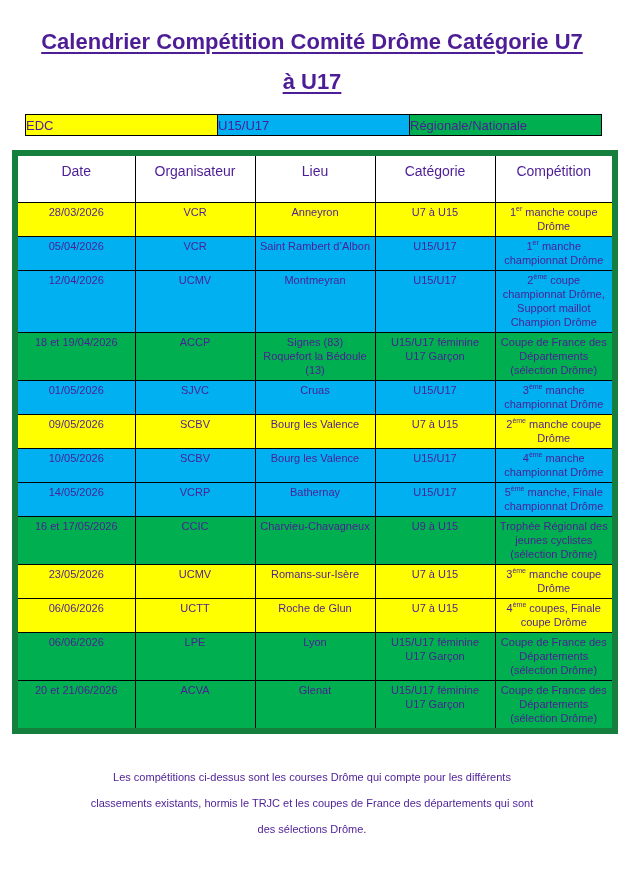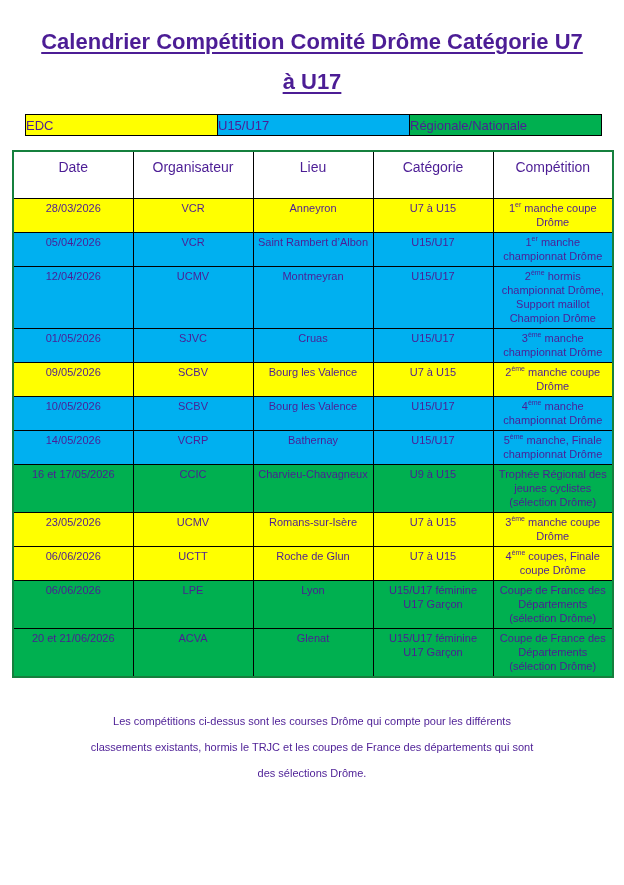--- a/index.html
+++ b/index.html
@@ -34,21 +34,21 @@
     align-items: center;
     font-size: 13px;
     border-left: 1.5px solid #000;
   }
   .legend-item:first-child { border-left: none; }
   table.cal {
     margin: 14px 0 0 12px;
     width: 600px;
     border-collapse: collapse;
     table-layout: fixed;
-    border: 2px solid #15803d;
+    border: 6px solid #15803d;
   }
   table.cal col { width: 120px; }
   table.cal th {
     border: 1px solid #000;
     background: #ffffff;
     font-weight: normal;
     font-size: 14px;
     height: 38px;
     vertical-align: top;
     padding-top: 7px;
@@ -122,21 +122,31 @@
           <td>VCR</td>
           <td>Saint Rambert d’Albon</td>
           <td>U15/U17</td>
           <td><span>1</span><sup>er</sup><span> manche championnat Drôme</span></td>
         </tr>
         <tr style="background: rgb(0, 176, 240);">
           <td>12/04/2026</td>
           <td>UCMV</td>
           <td>Montmeyran</td>
           <td>U15/U17</td>
-          <td><span>2</span><sup>ème</sup><span> hormis championnat Drôme, Support maillot Champion Drôme</span></td>
+          <td><span>2</span><sup>ème</sup><span> coupe championnat Drôme, Support maillot Champion Drôme</span></td>
+        </tr>
+        <tr style="background: rgb(0, 176, 80);">
+          <td>18 et 19/04/2026</td>
+          <td>ACCP</td>
+          <td>Signes (83)
+Roquefort la Bédoule
+(13)</td>
+          <td>U15/U17 féminine
+U17 Garçon</td>
+          <td><span>Coupe de France des Départements (sélection Drôme)</span></td>
         </tr>
         <tr style="background: rgb(0, 176, 240);">
           <td>01/05/2026</td>
           <td>SJVC</td>
           <td>Cruas</td>
           <td>U15/U17</td>
           <td><span>3</span><sup>ème</sup><span> manche championnat Drôme</span></td>
         </tr>
         <tr style="background: rgb(255, 255, 0);">
           <td>09/05/2026</td>

